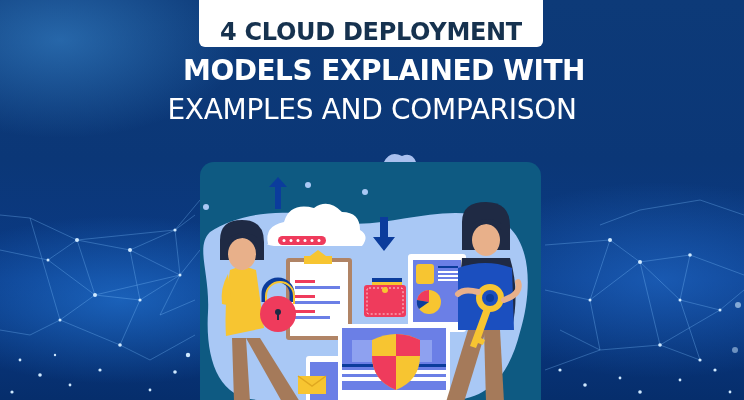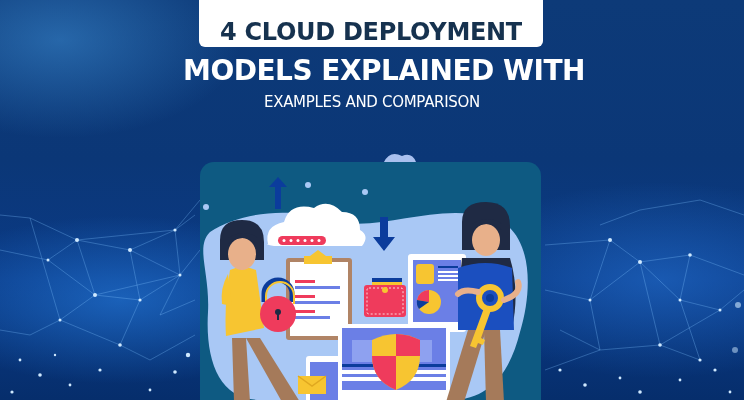--- a/index.html
+++ b/index.html
@@ -13,21 +13,21 @@
           linear-gradient(180deg, #0d3a78 0%, #0b3777 40%, #0a3a86 70%, #062e6c 100%); }
   .net { position: absolute; inset: 0; }
   .title-box { position: absolute; left: 199px; top: 0; width: 344px; height: 47px;
                background: #ffffff; border-radius: 0 0 6px 6px;
                display: flex; align-items: center; justify-content: center; }
   .title-box span { font-family: "DejaVu Sans", sans-serif; font-weight: bold;
                     font-size: 24px; color: #16324f; letter-spacing: -0.3px; margin-top: 16px; }
   .line2 { position: absolute; left: 12px; width: 744px; top: 54px; text-align: center;
            color: #ffffff; font-weight: bold; font-size: 28px; letter-spacing: -0.5px; }
   .line3 { position: absolute; left: 0; width: 744px; top: 93px; text-align: center;
-           color: #ffffff; font-size: 15px; letter-spacing: -0.3px; }
+           color: #ffffff; font-size: 28px; letter-spacing: -0.3px; }
   .card { position: absolute; left: 200px; top: 162px; width: 341px; height: 260px;
           background: #0e5a82; border-radius: 14px; overflow: hidden; }
   .illus { position: absolute; left: 0; top: 0; }
 </style>
 </head>
 <body>
 
 <div class="bg"></div>
 
 <svg class="net" width="744" height="400" viewBox="0 0 744 400">

